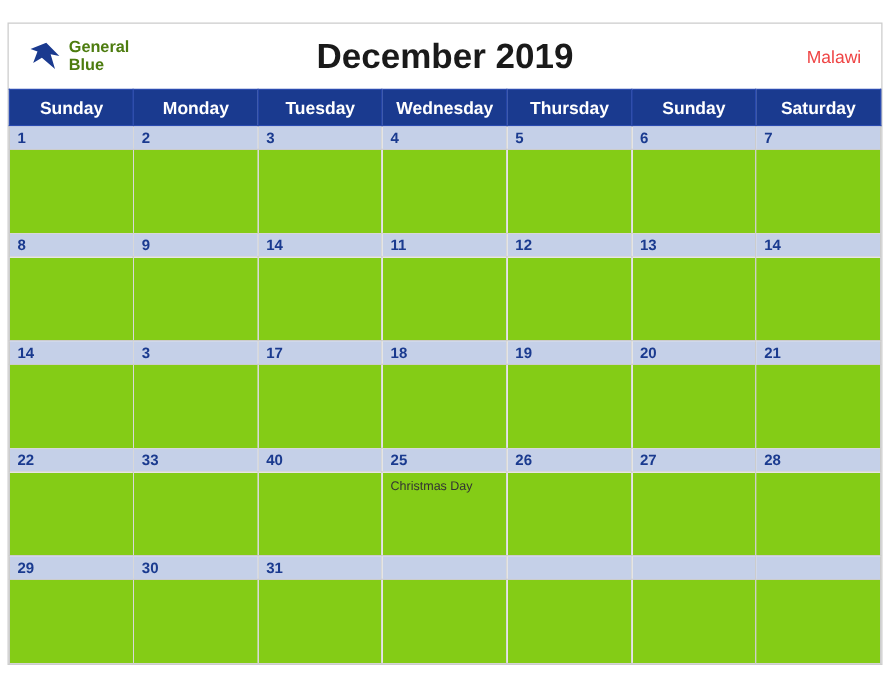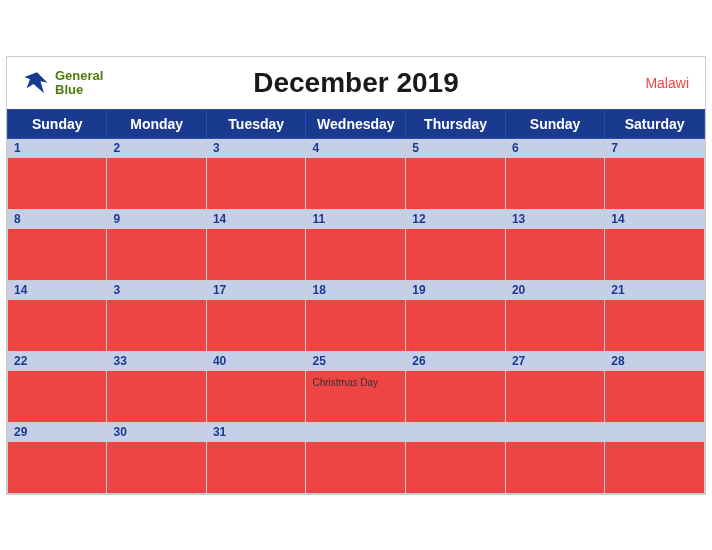--- a/index.html
+++ b/index.html
@@ -94,22 +94,22 @@
     
     tr.number-row td {
       background-color: #c5d0e8;
       height: 18px;
       padding: 2px 6px;
     }
     tr.number-row td .day-number {
       color: #1a3a8f;
     }
     tr.content-row td {
-      background-color: #ef4444;
-      height: 52px;
+      background-color: #84cc16;
+      height: 67px;
       margin-left: 32px;
     }
     
     .blue-row td {
       background-color: #b8c8e8;
     }
   </style>
 </head>
 <body>
 

